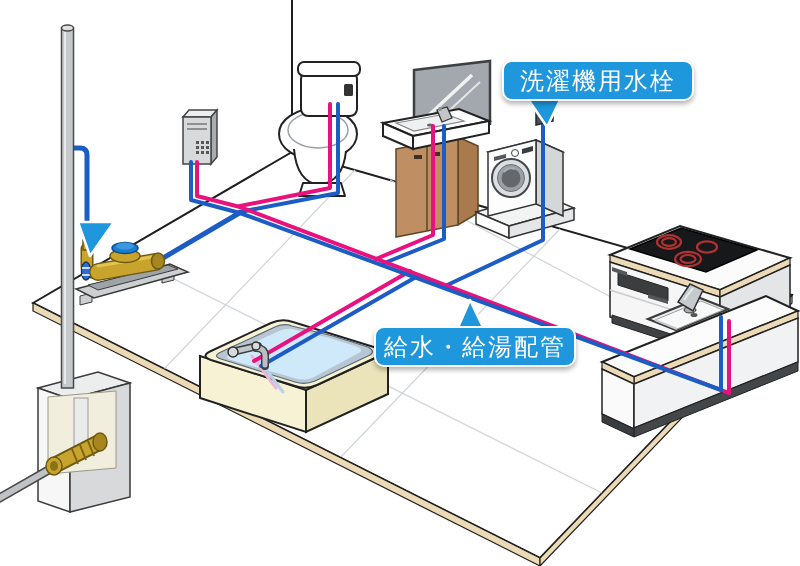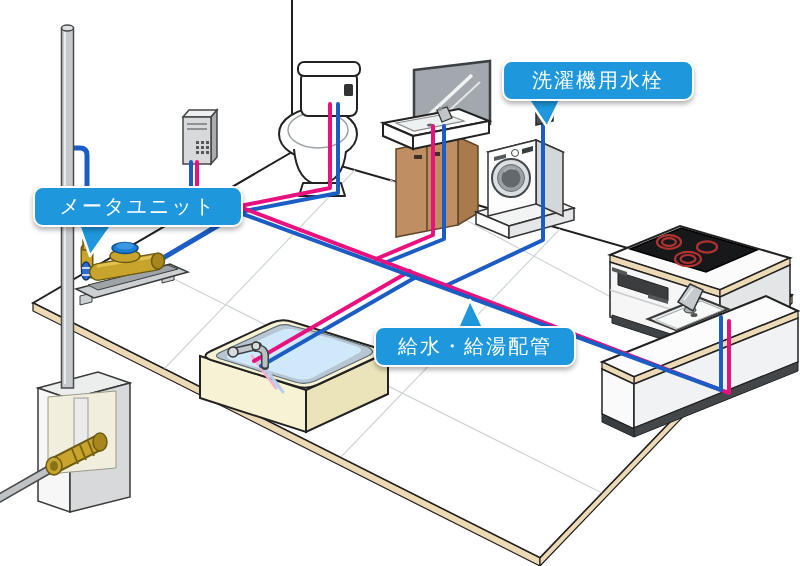--- a/index.html
+++ b/index.html
@@ -7,21 +7,21 @@
     position:relative;width:800px;height:566px;overflow:hidden;background:#fff;
     font-family:"Liberation Sans", sans-serif;
   }
   .stage svg{position:absolute;left:0;top:0;}
   
   .callout{
     position:absolute;display:flex;align-items:center;justify-content:center;
     background:var(--label-blue,#1e97dc);color:#fff;
     border:2px solid #fff;border-radius:10px;
     box-shadow:0 3px 5px rgba(0,0,0,.3);
-    font-size:20px;letter-spacing:2px;white-space:nowrap;
+    font-size:24px;letter-spacing:2px;white-space:nowrap;
     z-index:5;
   }
   .callout-meter{left:33px;top:186px;width:206px;height:37px;}
   .callout-washer{left:502px;top:60px;width:188px;height:37px;}
   .callout-piping{left:374px;top:326px;width:198px;height:37px;}
   
   .ln{stroke:#1f1f1f;stroke-width:2;fill:none;}
   .pipe-hot{stroke:var(--pipe-hot,#e8117e);stroke-width:4;fill:none;stroke-linecap:round;stroke-linejoin:round;}
   .pipe-cold{stroke:var(--pipe-cold,#1b5dc4);stroke-width:4;fill:none;stroke-linecap:round;stroke-linejoin:round;}
   .pipe-cold-w{stroke:var(--pipe-cold,#1b5dc4);stroke-width:5;fill:none;stroke-linecap:round;stroke-linejoin:round;}
@@ -263,23 +263,20 @@
     <ellipse cx="125" cy="246" rx="9" ry="3.5" fill="#3a97e0"></ellipse>
   </g>
 
   <g>
     <polygon class="tail" points="78,222 114,222 90,256"></polygon>
     <polygon class="tail" points="526,96 562,96 547,127"></polygon>
     <polygon class="tail" points="450,346 492,346 470,300"></polygon>
   </g>
 </svg>
 
-<div class="callout callout-meter">
-  <span>メータユニット</span>
-</div>
 <div class="callout callout-washer">
   <span>洗濯機用水栓</span>
 </div>
 <div class="callout callout-piping">
   <span>給水・給湯配管</span>
 </div>
 
 </div>
 
 </body></html>

